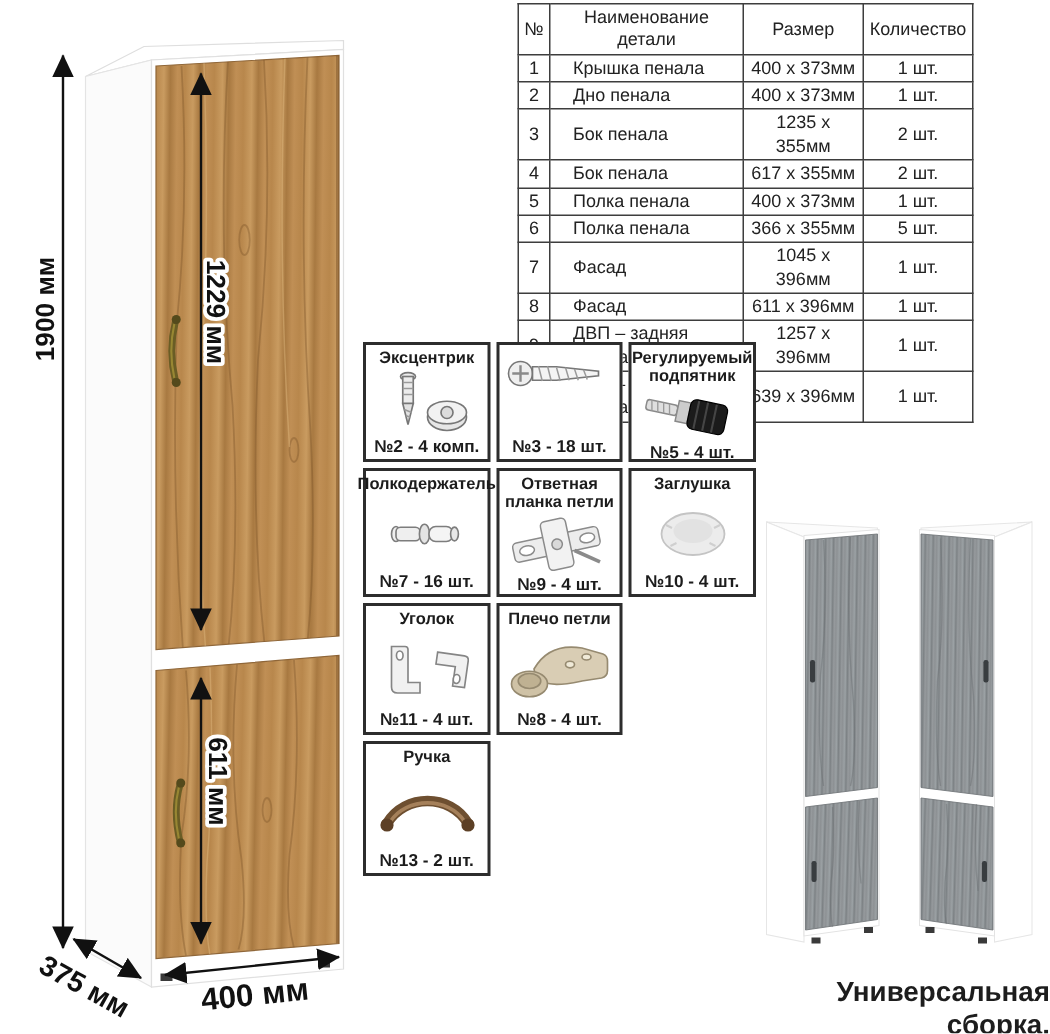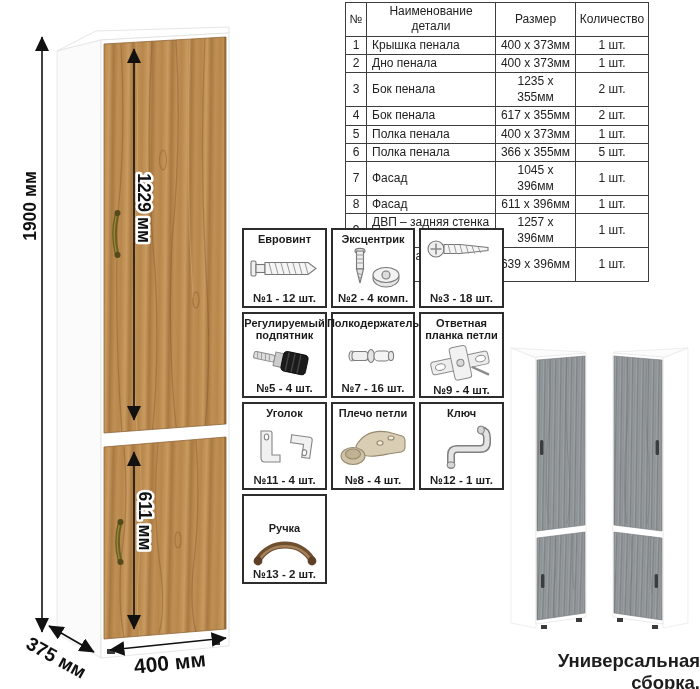--- a/index.html
+++ b/index.html
@@ -6,21 +6,21 @@
   body { background:#fff; font-family:"Liberation Sans", sans-serif; }
   .canvas { position:relative; width:700px; height:689px; background:#fff; overflow:hidden; }
 
   
   .parts-table { position:absolute; left:345px; top:2px; width:303px;
     border-collapse:collapse; table-layout:fixed;
     font:12px/1.28 "Liberation Sans", sans-serif; color:#222; }
   .parts-table th, .parts-table td { border:1.5px solid #3d3d3d; padding:1px 3px; }
   .parts-table th { font-weight:normal; text-align:center; }
   .parts-table td.c { text-align:center; }
-  .parts-table td.l { text-align:left; padding-left:5px; }
+  .parts-table td.l { text-align:left; padding-left:15px; }
 
   
   .hardware-grid { position:absolute; left:242px; top:228px;
     display:grid; grid-template-columns:85px 84px 85px;
     grid-template-rows:80px 86px 88px 90px 68px; gap:4px; }
   .hw-cell { border:2px solid #2d2d2d; background:#fff;
     display:flex; flex-direction:column; align-items:center;
     justify-content:space-between; padding:3px 1px 2px; }
   .hw-name { font-weight:bold; font-size:11px; line-height:1.12; text-align:center; color:#1c1c1c; }
   .hw-qty  { font-weight:bold; font-size:11.5px; color:#1c1c1c; white-space:nowrap; }
@@ -211,32 +211,20 @@
           <td class="c">10</td>
           <td class="l">ДВП – задняя стенка пенала</td>
           <td class="c">639 х 396мм</td>
           <td class="c">1 шт.</td>
         </tr>
   </tbody>
     </table>
 
   <div class="hardware-grid">
 
-    <div class="hw-cell">
-      <div class="hw-name">Евровинт</div>
-      <svg class="hw-icon" width="74" height="36" viewBox="0 0 74 36">
-        <g stroke="#777" stroke-width="1.1" fill="#efefef">
-          <rect x="3" y="10" width="5" height="15" rx="1.5"></rect>
-          <rect x="8" y="13.5" width="9" height="8"></rect>
-          <path d="M17,11.5 h43 l8,6 -8,6 h-43 z" fill="#f5f5f5"></path>
-        </g>
-        <path d="M21,12 l3,11 M27,12 l3,11 M33,12 l3,11 M39,12 l3,11 M45,12 l3,11 M51,12 l3,11 M57,12 l3,11" stroke="#9a9a9a" stroke-width="1" fill="none"></path>
-      </svg>
-      <div class="hw-qty">№1 - 12 шт.</div>
-    </div>
 
     <div class="hw-cell">
       <div class="hw-name">Эксцентрик</div>
       <svg class="hw-icon" width="74" height="46" viewBox="0 0 74 46">
         <g stroke="#777" stroke-width="1.1" fill="#ececec">
           <ellipse cx="24" cy="5" rx="5" ry="2.6"></ellipse>
           <rect x="20.5" y="5" width="7" height="18"></rect>
           <path d="M20.5,23 h7 l-3.5,14 z" fill="#e2e2e2"></path>
           <ellipse cx="50" cy="32" rx="13" ry="9" fill="#e6e6e6"></ellipse>
           <ellipse cx="50" cy="29" rx="13" ry="7.5" fill="#f2f2f2"></ellipse>
@@ -296,20 +284,29 @@
           <rect x="27" y="4" width="17" height="33" rx="3" fill="#f2f2f2"></rect>
           <ellipse cx="15" cy="20.5" rx="5" ry="3.2" fill="#ffffff"></ellipse>
           <ellipse cx="56" cy="20.5" rx="5" ry="3.2" fill="#ffffff"></ellipse>
           <circle cx="35.5" cy="20.5" r="3.5" fill="#d9d9d9"></circle>
           <path d="M46,27 l15,11" stroke-width="2.4" fill="none"></path>
         </g>
       </svg>
       <div class="hw-qty">№9 - 4 шт.</div>
     </div>
 
+    <div class="hw-cell">
+      <div class="hw-name">Заглушка</div>
+      <svg class="hw-icon" width="74" height="44" viewBox="0 0 74 44">
+        <ellipse cx="37" cy="22" rx="21" ry="14" fill="#ececec" stroke="#c4c4c4" stroke-width="1.2"></ellipse>
+        <ellipse cx="37" cy="20" rx="13" ry="8" fill="#e2e2e2"></ellipse>
+        <path d="M19,16 l4,2 M55,16 l-4,2 M22,30 l4,-2 M52,30 l-4,-2" stroke="#cfcfcf" stroke-width="1.4"></path>
+      </svg>
+      <div class="hw-qty">№10 - 4 шт.</div>
+    </div>
 
     <div class="hw-cell">
       <div class="hw-name">Уголок</div>
       <svg class="hw-icon" width="74" height="42" viewBox="0 0 74 42">
         <g stroke="#858585" stroke-width="1.1" fill="#f1f1f1">
           <path d="M13,5 h9 q2,0 2,2 v22 h8 v7 h-15 q-4,0 -4,-4 v-25 z"></path>
           <ellipse cx="18.5" cy="11" rx="2.2" ry="3" fill="#fff"></ellipse>
           <g transform="rotate(8 52 22)">
             <path d="M42,10 h18 q3,0 3,3 v18 h-8 v-13 h-13 z"></path>
             <ellipse cx="57" cy="26" rx="2.2" ry="3" fill="#fff"></ellipse>
@@ -327,32 +324,22 @@
           <path d="M20,22 C28,8 40,6 52,8 l14,4 q3,1 3,5 v6 q0,4 -4,5 l-13,2 c-10,2 -24,5 -31,-3 z" fill="#d9cdb4"></path>
           <ellipse cx="17" cy="32" rx="12" ry="8.5" fill="#cfc2a6"></ellipse>
           <ellipse cx="17" cy="30" rx="7.5" ry="5" fill="#bfb192"></ellipse>
           <ellipse cx="55" cy="14" rx="3" ry="2" fill="#f0ead8"></ellipse>
           <ellipse cx="44" cy="19" rx="3" ry="2.2" fill="#f0ead8"></ellipse>
         </g>
       </svg>
       <div class="hw-qty">№8 - 4 шт.</div>
     </div>
 
-    <div class="hw-cell">
-      <div class="hw-name">Ключ</div>
-      <svg class="hw-icon" width="74" height="46" viewBox="0 0 74 46">
-        <path d="M56,6 q6,1 6,8 v4 q0,7 -7,7 h-23 q-6,0 -6,6 v10" stroke="#808080" stroke-width="8" fill="none" stroke-linecap="round"></path>
-        <path d="M56,6 q6,1 6,8 v4 q0,7 -7,7 h-23 q-6,0 -6,6 v10" stroke="#e4e4e4" stroke-width="5" fill="none" stroke-linecap="round"></path>
-        <ellipse cx="56" cy="6" rx="3.4" ry="4" fill="#d5d5d5" stroke="#808080" stroke-width="1"></ellipse>
-        <ellipse cx="26" cy="41" rx="4" ry="3.2" fill="#d5d5d5" stroke="#808080" stroke-width="1"></ellipse>
-      </svg>
-      <div class="hw-qty">№12 - 1 шт.</div>
-    </div>
-
-    <div class="hw-cell" style="grid-column:1;justify-content:flex-end;">
+
+    <div class="hw-cell" style="grid-column:1;">
       <div class="hw-name">Ручка</div>
       <svg class="hw-icon" width="74" height="34" viewBox="0 0 74 34">
         <path d="M10,26 C22,6 52,6 64,26" stroke="#6e4f30" stroke-width="7" fill="none" stroke-linecap="round"></path>
         <path d="M12,25 C23,8 51,8 62,25" stroke="#a5805a" stroke-width="2.4" fill="none"></path>
         <circle cx="10" cy="27" r="4.4" fill="#5d4026"></circle>
         <circle cx="64" cy="27" r="4.4" fill="#5d4026"></circle>
       </svg>
       <div class="hw-qty">№13 - 2 шт.</div>
     </div>
   </div>

